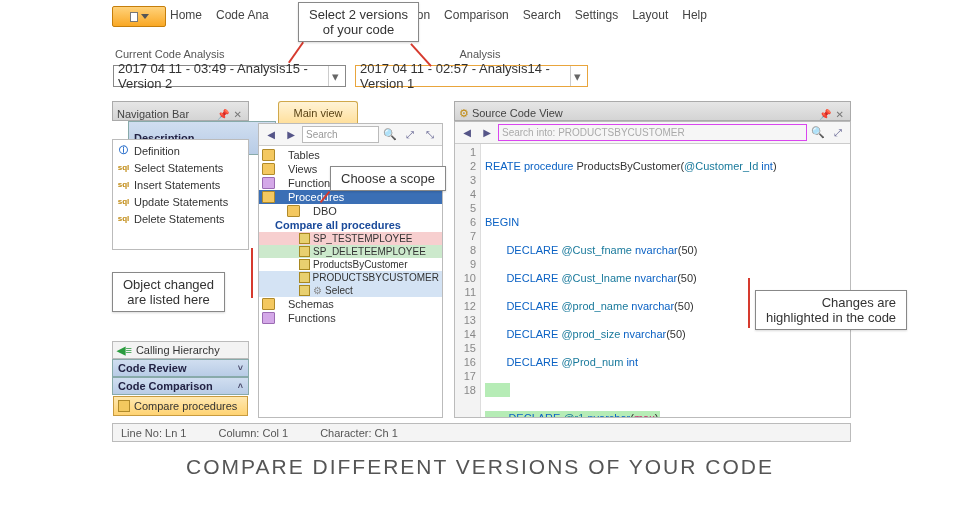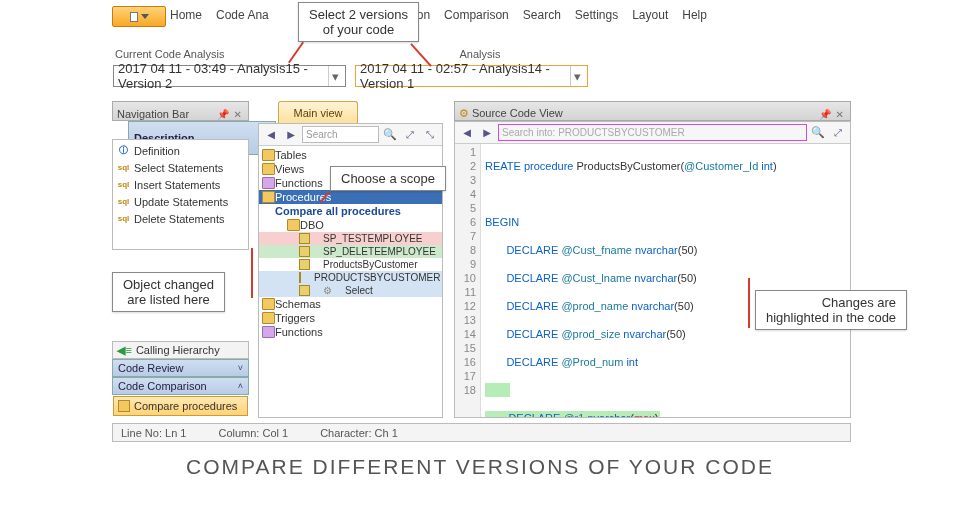--- a/index.html
+++ b/index.html
@@ -18,37 +18,37 @@
 .panel-body{position:absolute;background:#fff;border:1px solid #bbb}
 .pin{color:#777;font-size:10px;margin:0 2px}
 .nav-bar{left:112px;top:101px;width:137px}
 .desc-hdr{position:absolute;left:128px;top:121px;width:148px;height:18px;background:linear-gradient(#d0def0,#b8cce6);border:1px solid #8aa;display:flex;align-items:center;justify-content:space-between;padding:16px 5px;font-weight:bold;color:#224}
 .desc-body{left:112px;top:139px;width:137px;height:111px;padding:2px 0}
 .desc-item{display:flex;align-items:center;gap:4px;padding:2px 4px;font-size:11px}
 .ico{width:13px;height:13px;display:inline-flex;align-items:center;justify-content:center;font-size:9px;font-weight:bold}
 .ico.def{color:#2a6fcb}
 .ico.sql{color:#c08a12;font-size:8px}
 .callh{position:absolute;left:112px;top:341px;width:137px;height:18px;border:1px solid #bbb;background:#f3f3f3;display:flex;align-items:center;gap:4px;padding:0 4px;font-size:11px}
-.sect-hdr{position:absolute;width:137px;height:18px;background:linear-gradient(#d0def0,#b8cce6);border:1px solid #8aa;display:flex;align-items:center;justify-content:space-between;padding:0 5px;font-weight:normal;color:#224;left:112px}
+.sect-hdr{position:absolute;width:137px;height:18px;background:linear-gradient(#d0def0,#b8cce6);border:1px solid #8aa;display:flex;align-items:center;justify-content:space-between;padding:0 5px;font-weight:bold;color:#224;left:112px}
 .sect-hdr .chev{font-size:9px;color:#446}
 .compare-btn{position:absolute;left:113px;top:396px;width:135px;height:20px;background:linear-gradient(#ffe8b0,#ffd373);border:1px solid #c89b3f;display:flex;align-items:center;gap:4px;padding:0 4px;font-size:11px}
 .mainview-tab{position:absolute;left:278px;top:101px;width:80px;height:23px;background:linear-gradient(#fff3d6,#ffdf9a);border:1px solid #d0a84b;border-bottom:none;display:flex;align-items:center;justify-content:center;font-size:11px;color:#5a4416;border-radius:3px 3px 0 0}
 .mainview-body{position:absolute;left:258px;top:123px;width:185px;height:295px;border:1px solid #bbb;background:#fff}
 .mv-toolbar{height:22px;border-bottom:1px solid #ccc;display:flex;align-items:center;gap:2px;padding:0 3px;background:#f6f6f6}
 .tbtn{width:18px;height:18px;border:1px solid transparent;display:flex;align-items:center;justify-content:center;color:#558;font-size:10px}
 .search-box{flex:1;height:17px;border:1px solid #bbb;background:#fff;padding:0 3px;color:#999;font-size:10px;display:flex;align-items:center}
 .mag{color:#1a75d1;font-size:11px;margin:0 2px}
 .tree{padding:2px 0;font-size:11px}
-.tree-row{display:flex;gap:0;padding:1px 3px;white-space:nowrap}
+.tree-row{display:flex;gap:13px;padding:1px 3px;white-space:nowrap}
 .tree-row .ticon{width:13px;height:12px;background:#f4c860;border:1px solid #b08a2a;border-radius:1px}
 .tree-row .ticon.fn{background:#d4a8e8;border-color:#9b6bb3}
 .tree-row.sel{background:#3b6fb5;color:#fff}
 .tree-row.compare{font-weight:bold;color:#1a4a9a}
 .ind1{padding-left:16px}.ind2{padding-left:28px}
-.proc-item{display:flex;align-items:center;gap:13px;padding:1px 3px 1px 40px;font-size:10px}
+.proc-item{display:flex;align-items:center;gap:3px;padding:1px 3px 1px 40px;font-size:10px}
 .proc-item .picon{width:11px;height:11px;background:#e8d070;border:1px solid #a88820}
 .proc-item.hl-red{background:#f7cfcf}
 .proc-item.hl-grn{background:#cce9cc}
 .proc-item.hl-blu{background:#d4e3f4}
 .scv-bar{left:454px;top:101px;width:397px}
 .scv-body{position:absolute;left:454px;top:121px;width:397px;height:297px;border:1px solid #bbb;background:#fff;display:flex;flex-direction:column}
 .scv-toolbar{height:22px;border-bottom:1px solid #ccc;display:flex;align-items:center;gap:2px;padding:0 3px;background:#f6f6f6}
 .scv-search{flex:1;height:17px;border:1px solid #d946ef;padding:0 3px;color:#aaa;font-size:10px;display:flex;align-items:center}
 .code-area{flex:1;display:flex;overflow:hidden;font-family:Consolas,monospace;font-size:11px}
 .gutter{width:26px;background:#f3f3f3;border-right:1px solid #ddd;color:#888;text-align:right;padding:1px 4px 0 0;line-height:14px}
@@ -165,27 +165,27 @@
         <span>Views</span>
       </div>
     <div class="tree-row">
         <span class="ticon fn"></span>
         <span>Functions</span>
       </div>
     <div class="tree-row sel">
         <span class="ticon"></span>
         <span>Procedures</span>
       </div>
+    <div class="tree-row ind2">
+        <span class="ticon"></span>
+        <span>DBO</span>
+      </div>
     <div class="tree-row compare ind1">
         <span>Compare all procedures</span>
       </div>
-    <div class="tree-row ind2">
-        <span class="ticon"></span>
-        <span>DBO</span>
-      </div>
     <div class="proc-item hl-red">
         <span class="picon"></span>
         <span>SP_TESTEMPLOYEE</span>
       </div>
     <div class="proc-item hl-grn">
         <span class="picon"></span>
         <span>SP_DELETEEMPLOYEE</span>
       </div>
     <div class="proc-item">
         <span class="picon"></span>
@@ -196,24 +196,20 @@
         <span>PRODUCTSBYCUSTOMER</span>
       </div>
     <div class="proc-item hl-blu">
         <span class="picon"></span>
         <span style="color:#888">⚙</span>
         <span>Select</span>
       </div>
     <div class="tree-row">
         <span class="ticon"></span>
         <span>Schemas</span>
-      </div>
-    <div class="tree-row">
-        <span class="ticon"></span>
-        <span>Triggers</span>
       </div>
     <div class="tree-row">
         <span class="ticon fn"></span>
         <span>Functions</span>
       </div>
   </div>
 </div>
 
 <div class="panel-bar scv-bar">
   <span><span style="color:#c08a12;margin-right:3px">⚙</span><span>Source Code View</span></span>

